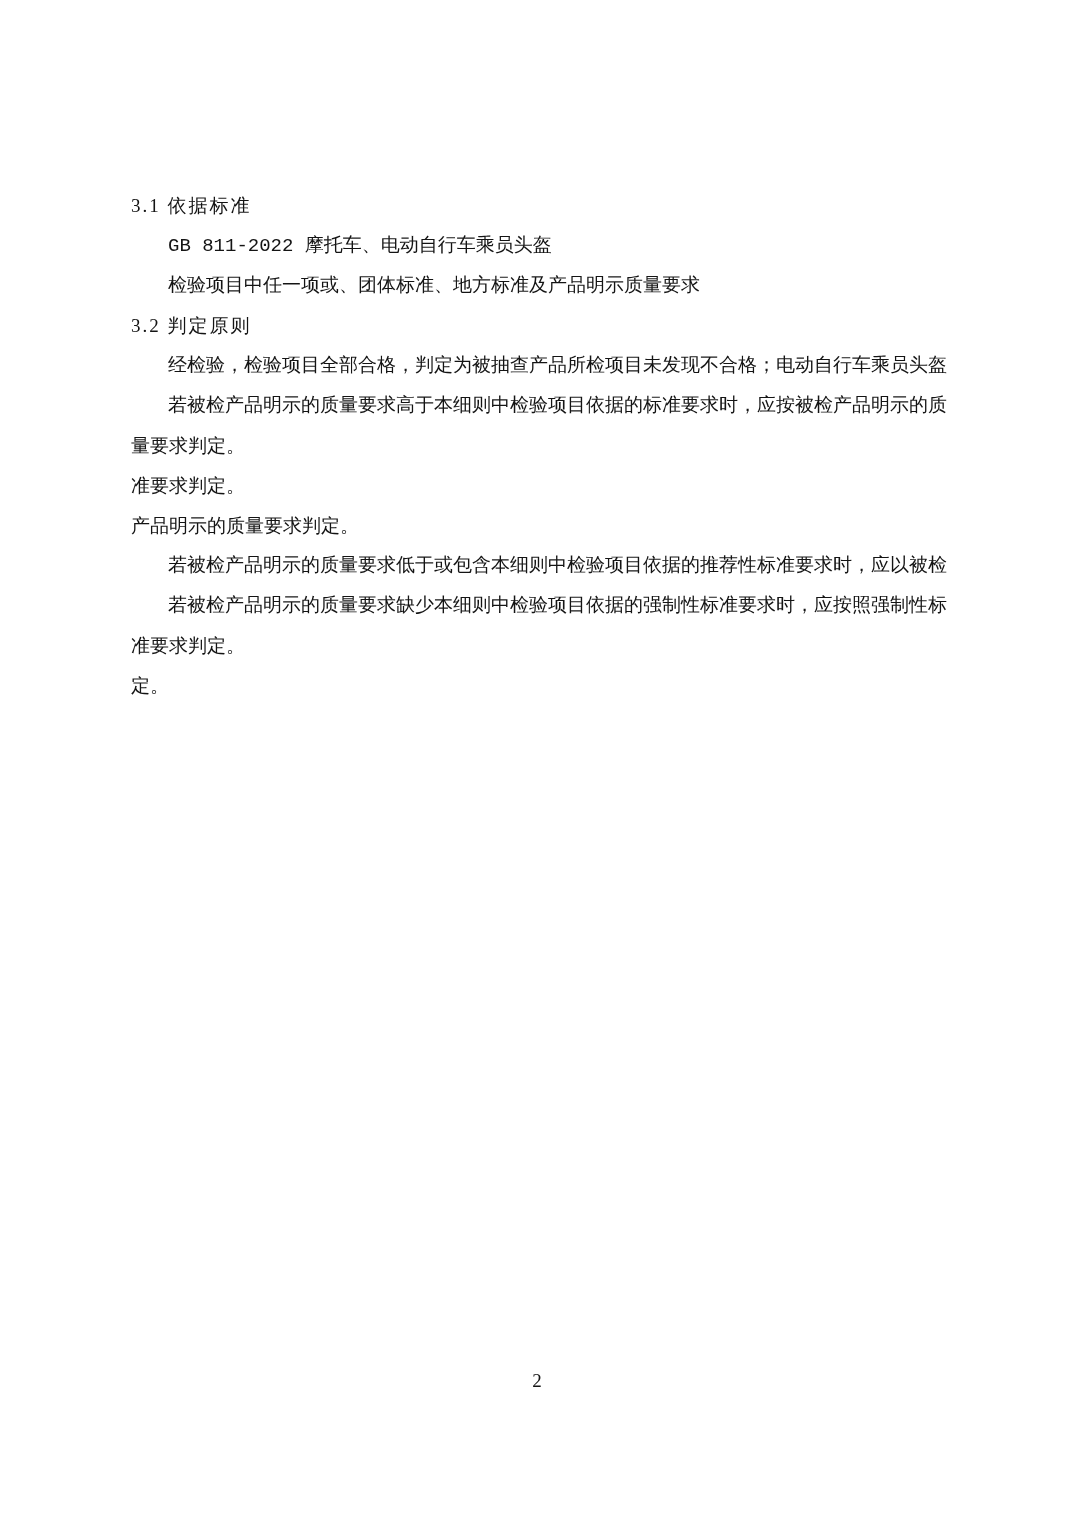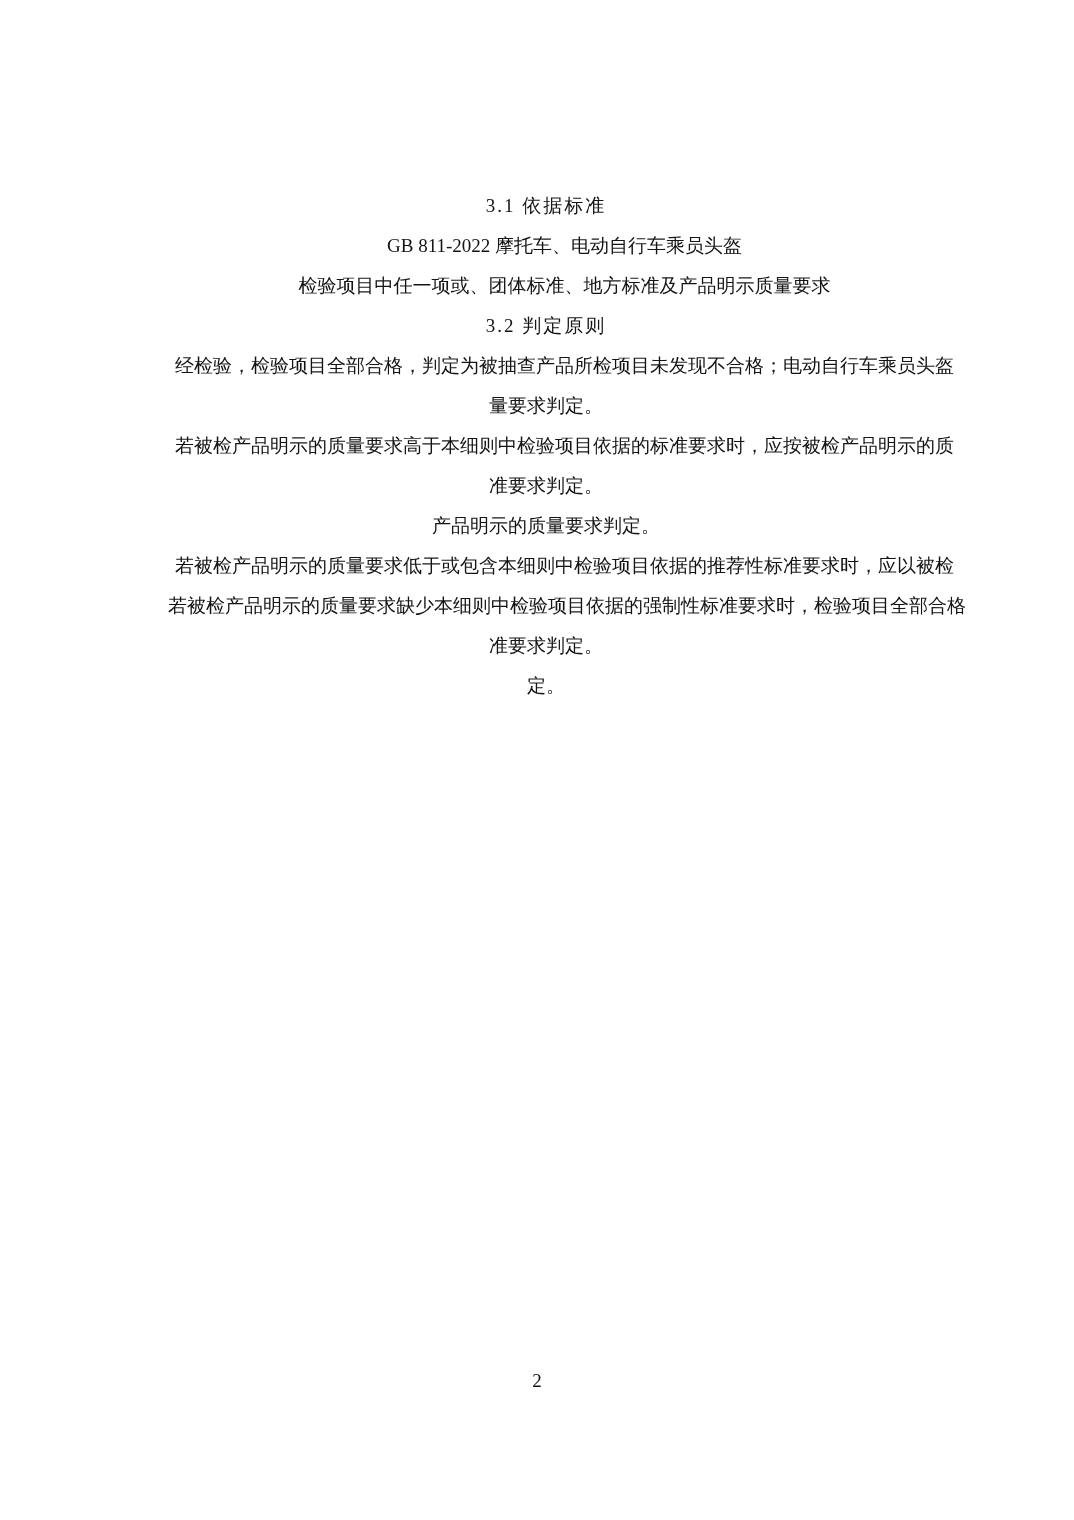--- a/index.html
+++ b/index.html
@@ -20,27 +20,28 @@
     position: absolute;
     top: 186px;
     left: 131px;
     width: 830px;
   }
   .line {
     height: 40px;
     line-height: 40px;
     font-size: 19px;
     white-space: pre;
-    text-align: center;
+    text-align: left;
   }
   .line.heading {
     letter-spacing: 2px;
   }
   .line.indent {
     padding-left: 37px;
+    font-family: Liberation Mono, monospace;
   }
   .line.plain {
     padding-left: 0;
   }
   .page-footer {
     position: absolute;
     top: 1366px;
     left: 0;
     width: 100%;
     text-align: center;
@@ -54,25 +55,25 @@
 </head>
 <body>
 
 <div class="page">
   <main class="doc-body" id="doc-body">
       <div class="line heading">3.1 依据标准</div>
       <div class="line indent">GB 811-2022 摩托车、电动自行车乘员头盔</div>
       <div class="line indent">检验项目中任一项或、团体标准、地方标准及产品明示质量要求</div>
       <div class="line heading">3.2 判定原则</div>
       <div class="line indent">经检验，检验项目全部合格，判定为被抽查产品所检项目未发现不合格；电动自行车乘员头盔</div>
+      <div class="line indent">若被检产品明示的质量要求高于本细则中检验项目依据的标准要求时，应按被检产品明示的质</div>
       <div class="line plain">量要求判定。</div>
-      <div class="line indent">若被检产品明示的质量要求高于本细则中检验项目依据的标准要求时，应按被检产品明示的质</div>
       <div class="line plain">准要求判定。</div>
       <div class="line plain">产品明示的质量要求判定。</div>
       <div class="line indent">若被检产品明示的质量要求低于或包含本细则中检验项目依据的推荐性标准要求时，应以被检</div>
-      <div class="line indent">若被检产品明示的质量要求缺少本细则中检验项目依据的强制性标准要求时，检验项目全部合格</div>
+      <div class="line indent">若被检产品明示的质量要求缺少本细则中检验项目依据的强制性标准要求时，应按照强制性标</div>
       <div class="line plain">准要求判定。</div>
       <div class="line plain">定。</div>
     </main>
   <footer class="page-footer">
     <span class="page-number">2</span>
   </footer>
 </div>
 
 </body></html>

